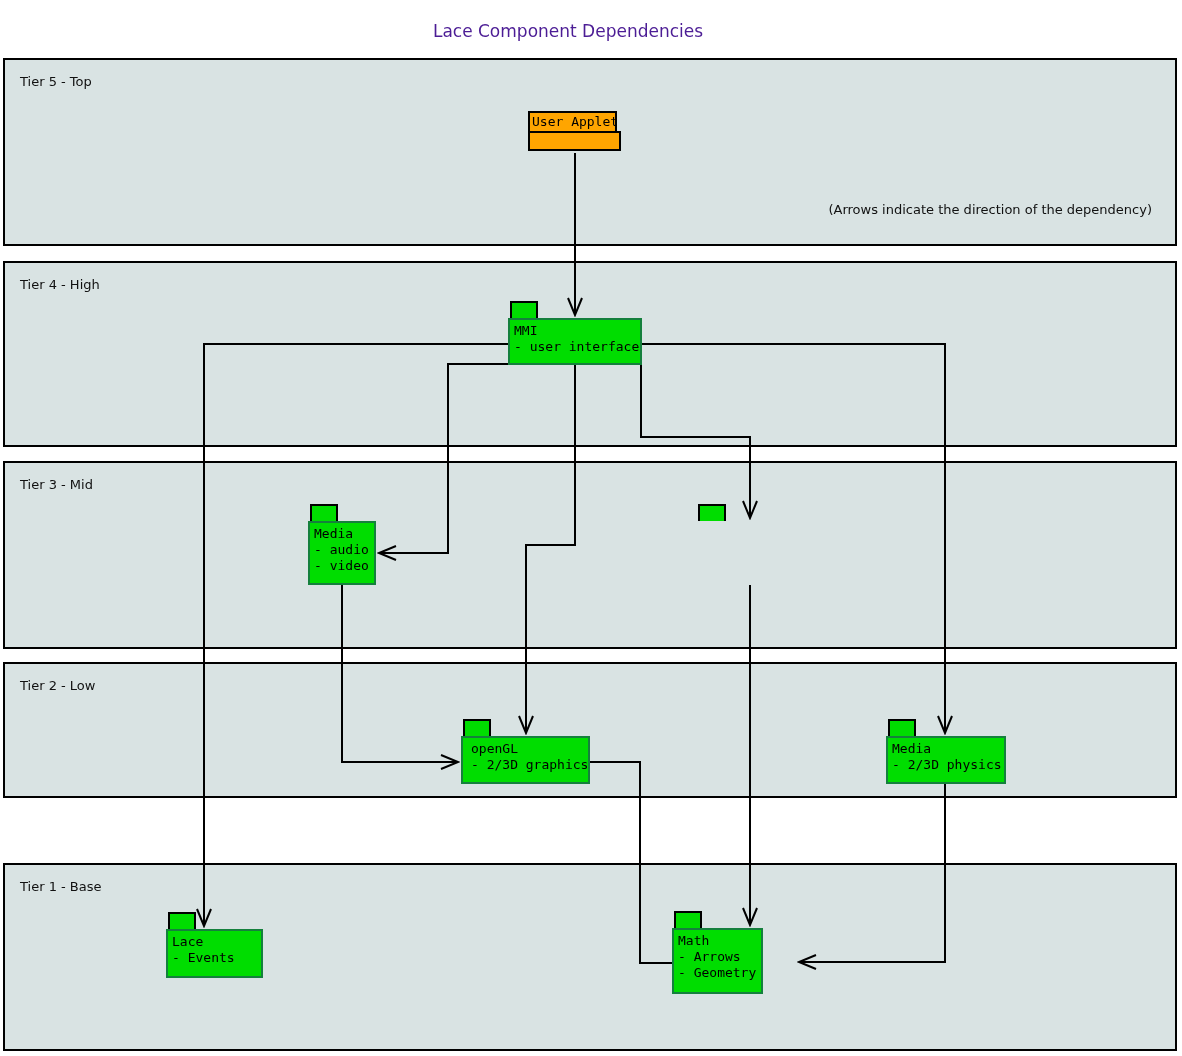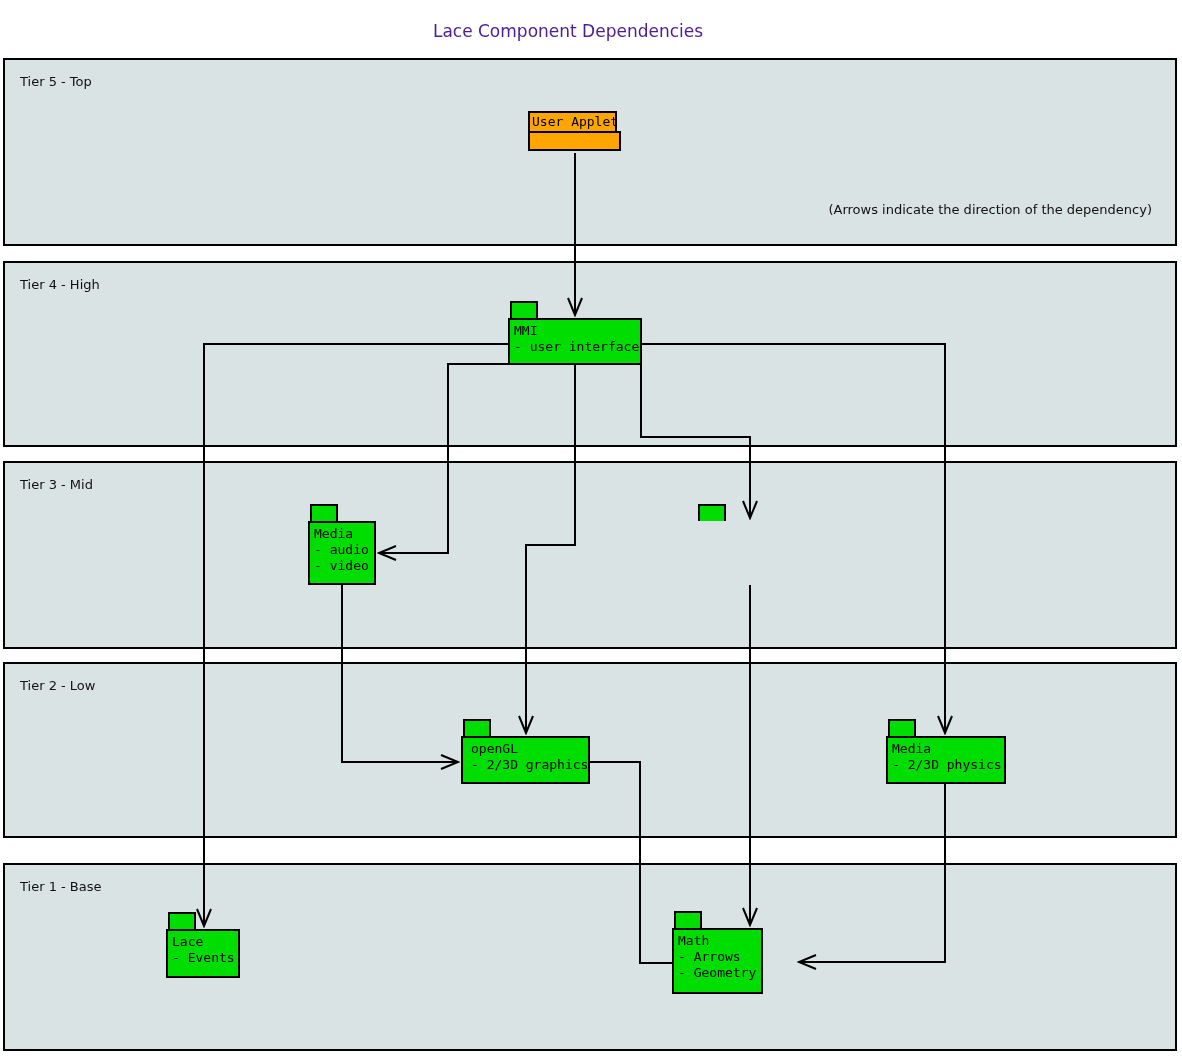--- a/index.html
+++ b/index.html
@@ -11,21 +11,21 @@
 
   .tier { position:absolute; left:3px; width:1174px; background:#d9e3e3;
           border:2px solid #000000; }
   .tier-label { position:absolute; top:14px; left:15px; font-size:13px; color:#111; }
 
   .annotation { position:absolute; top:202px; right:30px; font-size:13px; color:#111; }
 
   .comp { position:absolute; }
   .tab  { width:28px; height:17px; margin-left:2px; background:#00dd00;
           border:2px solid #000000; border-bottom:none; }
-  .cbody { background:#00dd00; border:2px solid #000000; padding:3px 4px;
+  .cbody { background:#00dd00; border:2px solid #15803d; padding:3px 4px;
            font-family:"DejaVu Sans Mono", monospace; font-size:13px;
            line-height:16px; color:#000; }
   .cline { white-space:pre; }
 
   .applet-top { width:89px; height:22px; background:#ffa500; border:2px solid #000;
                 font-family:"DejaVu Sans Mono", monospace; font-size:13px;
                 line-height:18px; padding-left:2px; white-space:pre; }
   .applet-body { width:93px; height:20px; background:#ffa500; border:2px solid #000;
                  margin-top:-2px; }
 
@@ -40,21 +40,21 @@
 
   <div class="tier" style="top:58px;height:188px;">
     <div class="tier-label">Tier 5 - Top</div>
   </div>
   <div class="tier" style="top:261px;height:186px;">
     <div class="tier-label">Tier 4 - High</div>
   </div>
   <div class="tier" style="top:461px;height:188px;">
     <div class="tier-label">Tier 3 - Mid</div>
   </div>
-  <div class="tier" style="top:662px;height:176px;">
+  <div class="tier" style="top:662px;height:136px;">
     <div class="tier-label">Tier 2 - Low</div>
   </div>
   <div class="tier" style="top:863px;height:188px;">
     <div class="tier-label">Tier 1 - Base</div>
   </div>
 
   <div class="annotation">(Arrows indicate the direction of the dependency)</div>
 
   <svg class="wires" width="1182" height="1056">
     <defs>
@@ -113,21 +113,21 @@
   <div class="comp" style="left:886px;top:719px;">
     <div class="tab"></div>
     <div class="cbody" style="width:120px;height:48px;">
       <div class="cline">Media</div>
       <div class="cline">- 2/3D physics</div>
     </div>
   </div>
 
   <div class="comp" style="left:166px;top:912px;">
     <div class="tab"></div>
-    <div class="cbody" style="width:74px;height:49px;">
+    <div class="cbody" style="width:97px;height:49px;">
       <div class="cline">Lace</div>
       <div class="cline">- Events</div>
     </div>
   </div>
 
   <div class="comp" style="left:672px;top:911px;">
     <div class="tab"></div>
     <div class="cbody" style="width:91px;height:66px;">
       <div class="cline">Math</div>
       <div class="cline">- Arrows</div>

